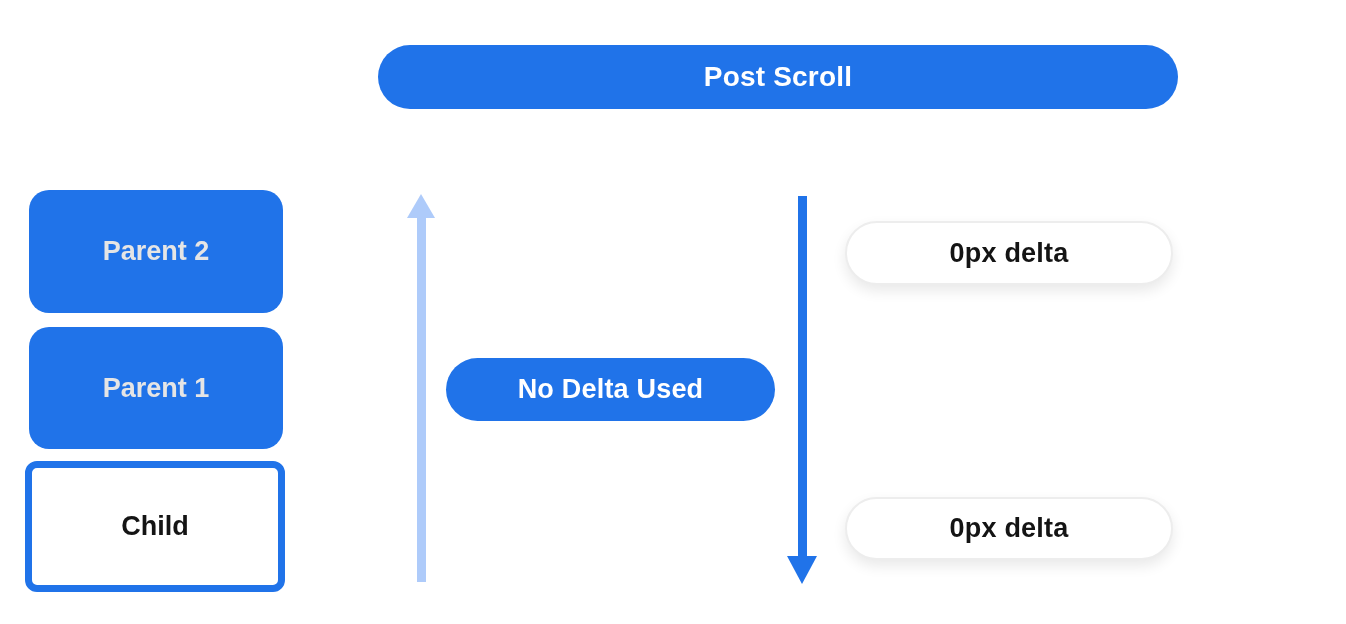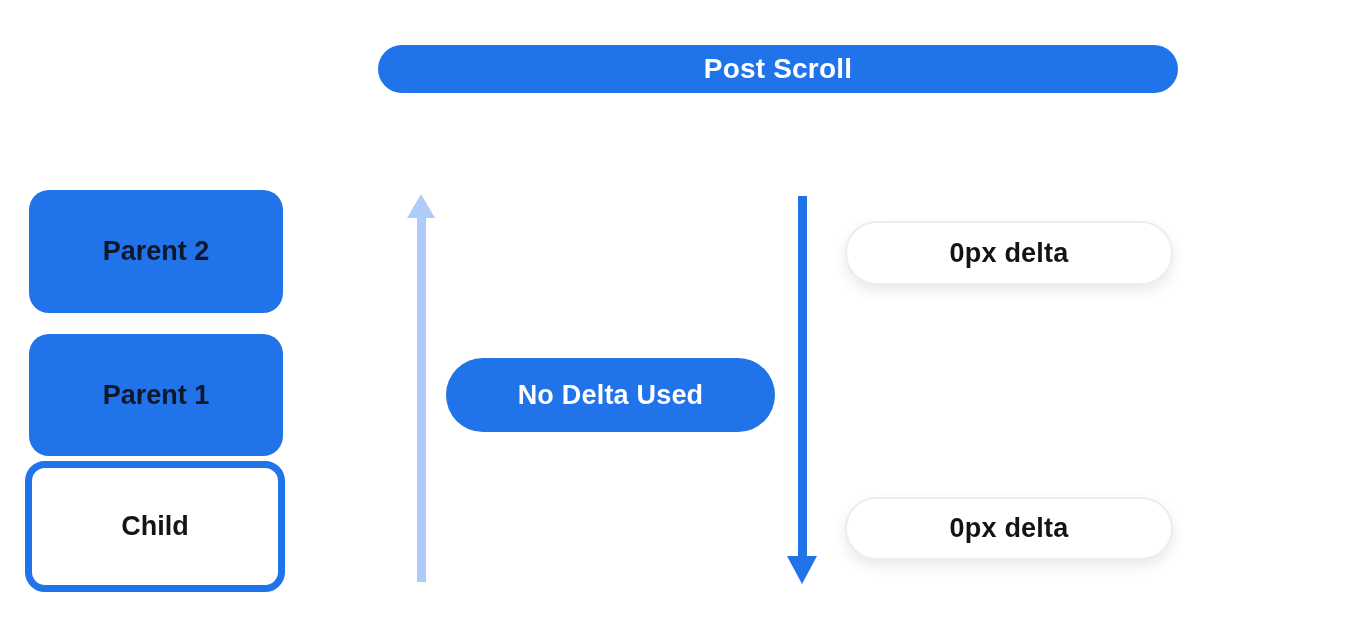--- a/index.html
+++ b/index.html
@@ -45,37 +45,37 @@
   }
   .box {
     position: absolute;
     display: flex;
     align-items: center;
     justify-content: center;
     font-weight: 700;
   }
   .box-filled {
     background: var(--primary);
-    color: #0f172a;
+    color: #e5e5e5;
     border-radius: 20px;
   }
   .box-outlined {
     background: #ffffff;
     color: var(--text-dark);
     border: 7px solid var(--primary);
-    border-radius: 20px;
+    border-radius: 12px;
   }
 
   
-  .post-scroll   { left: 378px; top: 45px;  width: 800px; height: 48px; font-size: 28px; }
+  .post-scroll   { left: 378px; top: 45px;  width: 800px; height: 64px; font-size: 28px; }
   .parent-2      { left: 29px;  top: 190px; width: 254px; height: 123px; font-size: 27px; }
-  .parent-1      { left: 29px;  top: 327px; width: 254px; height: 122px; font-size: 27px; margin-top: 7px; }
+  .parent-1      { left: 29px;  top: 327px; width: 254px; height: 122px; font-size: 27px; }
   .child         { left: 25px;  top: 461px; width: 260px; height: 131px; font-size: 27px; }
   .used-3px      { left: 446px; top: 221px; width: 329px; height: 63px; font-size: 27px; }
-  .no-delta      { left: 446px; top: 358px; width: 329px; height: 74px; font-size: 27px; }
+  .no-delta      { left: 446px; top: 358px; width: 329px; height: 63px; font-size: 27px; }
   .zero-top      { left: 845px; top: 221px; width: 328px; height: 64px; font-size: 27px; }
   .zero-bottom   { left: 845px; top: 497px; width: 328px; height: 63px; font-size: 27px; }
 
   
   .arrow-part { position: absolute; }
   .up-shaft {
     left: 417px; top: 216px; width: 9px; height: 366px;
     background: var(--light-blue);
   }
   .up-head {

